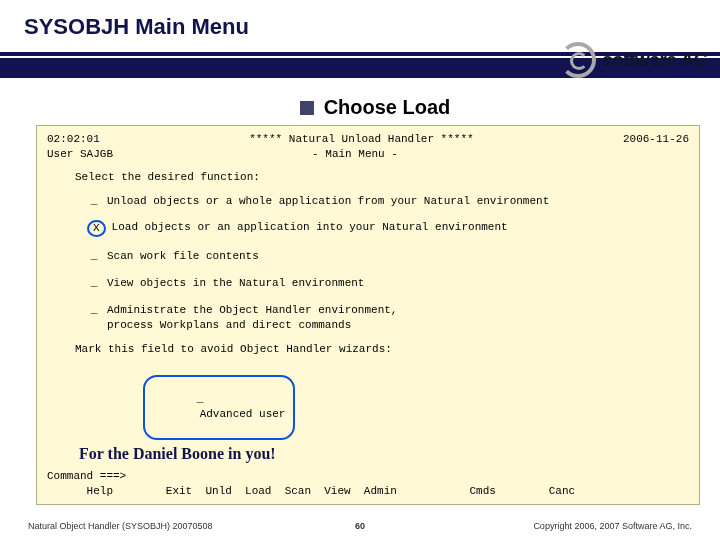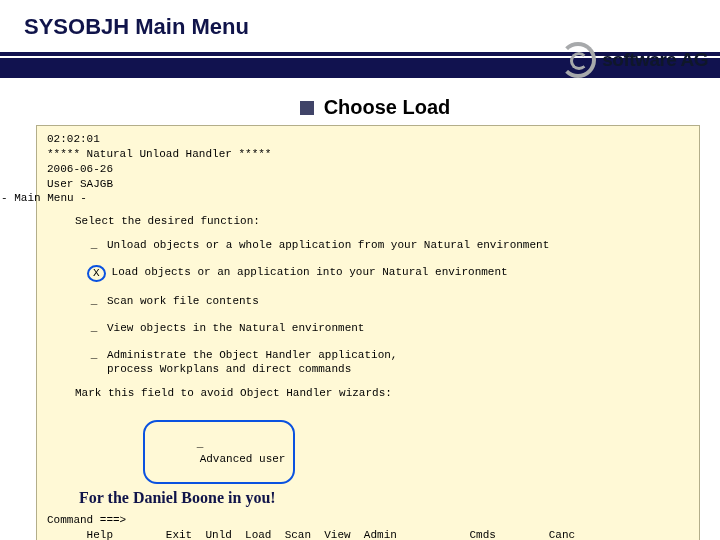--- a/index.html
+++ b/index.html
@@ -79,21 +79,21 @@
     margin: 2px 20px 4px 36px;
     background: #fff9d6;
     border: 1px solid #b3ae8a;
     font-family: "Courier New", monospace;
     font-size: 11px;
     line-height: 1.35;
     padding: 6px 10px 6px 10px;
     color: #000;
     position: relative;
   }
-  .term-head { display: flex; justify-content: space-between; white-space: pre; flex-direction: column; }
+  .term-head { display: flex; justify-content: space-between; white-space: pre; }
   .term-row { white-space: pre; }
   .opt { display: flex; gap: 6px; padding: 3px 0 3px 40px; }
   .sel {
     display: inline-block;
     min-width: 14px;
     text-align: center;
   }
   .circ {
     border: 2px solid #0a52e0;
     border-radius: 50%;
@@ -147,21 +147,21 @@
 
 <div class="bullet-row">
   <span class="bullet-sq"></span>
   <span class="bullet-text">Choose Load</span>
 </div>
 
 <div class="terminal">
   <div class="term-head">
     <span>02:02:01</span>
     <span>***** Natural Unload Handler *****</span>
-    <span>2006-06-26</span>
+    <span>2006-11-26</span>
   </div>
   <div class="term-head">
     <span>User SAJGB</span>
     <span style="position:relative; left:-46px;">- Main Menu -</span>
     <span></span>
   </div>
   <div style="height:8px"></div>
   <div class="term-row" style="padding-left:28px">Select the desired function:</div>
   <div style="height:6px"></div>
   <div id="opts">
@@ -180,21 +180,21 @@
         <span style="white-space: pre;">Scan work file contents</span>
       </div>
       <div style="height: 6px;"></div>
       <div class="opt">
         <span class="sel">_</span>
         <span style="white-space: pre;">View objects in the Natural environment</span>
       </div>
       <div style="height: 6px;"></div>
       <div class="opt">
         <span class="sel">_</span>
-        <span style="white-space: pre;">Administrate the Object Handler application,
+        <span style="white-space: pre;">Administrate the Object Handler environment,
 process Workplans and direct commands</span>
       </div>
     </div>
   <div style="height:6px"></div>
   <div class="term-row" style="padding-left:28px">Mark this field to avoid Object Handler wizards:</div>
   <div style="height:4px"></div>
   <div class="term-row" style="padding-left:70px">
     <span class="adv-oval">
       <span class="sel">_</span>
       &nbsp;<span>Advanced user</span>

